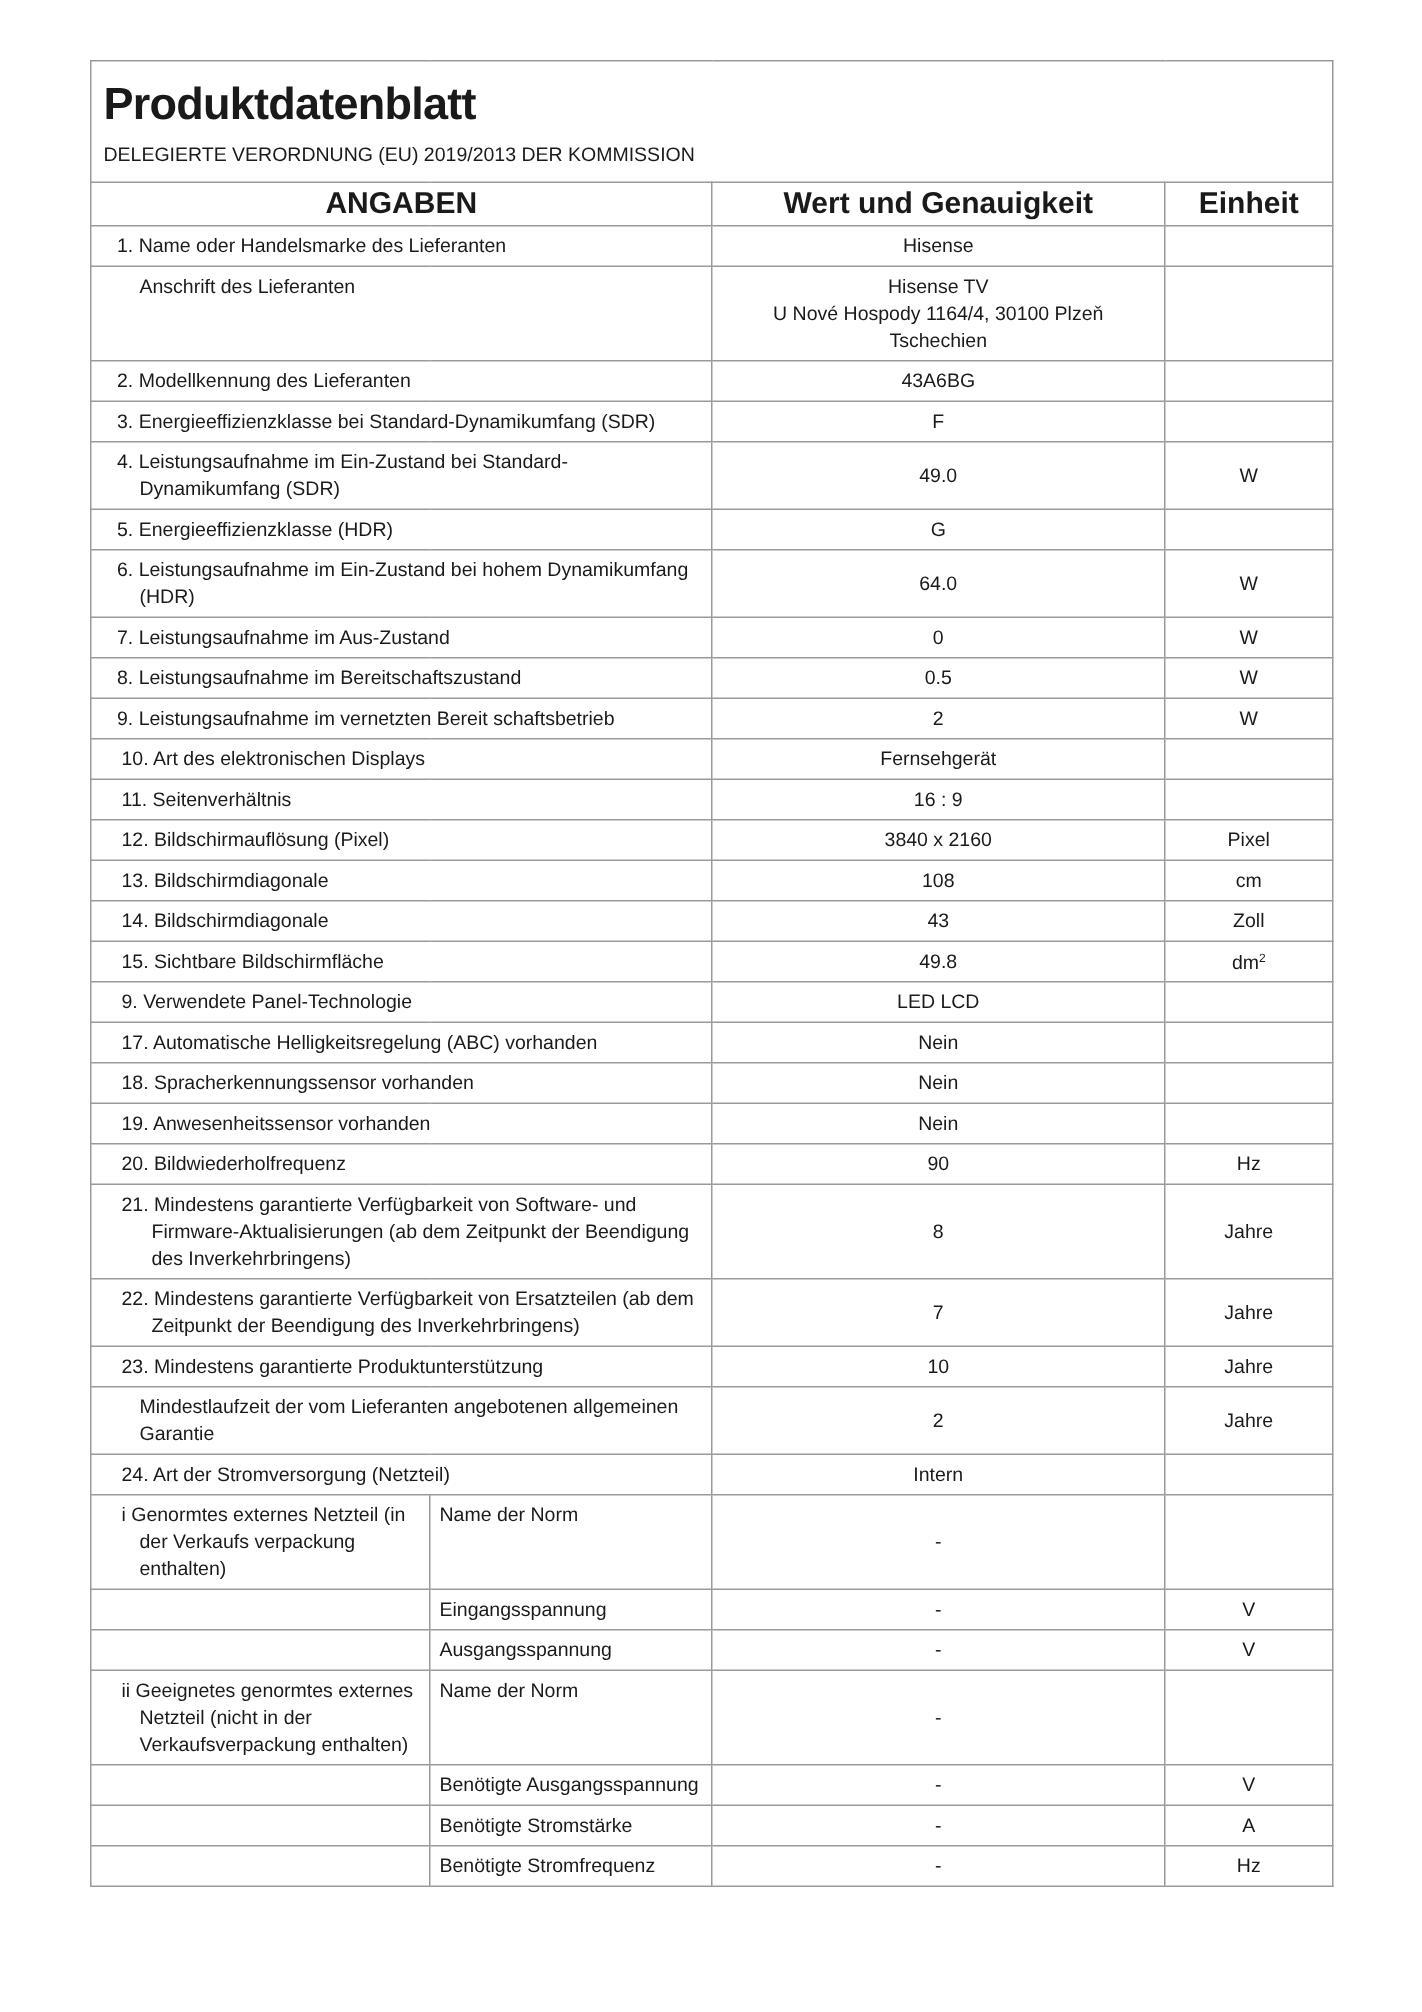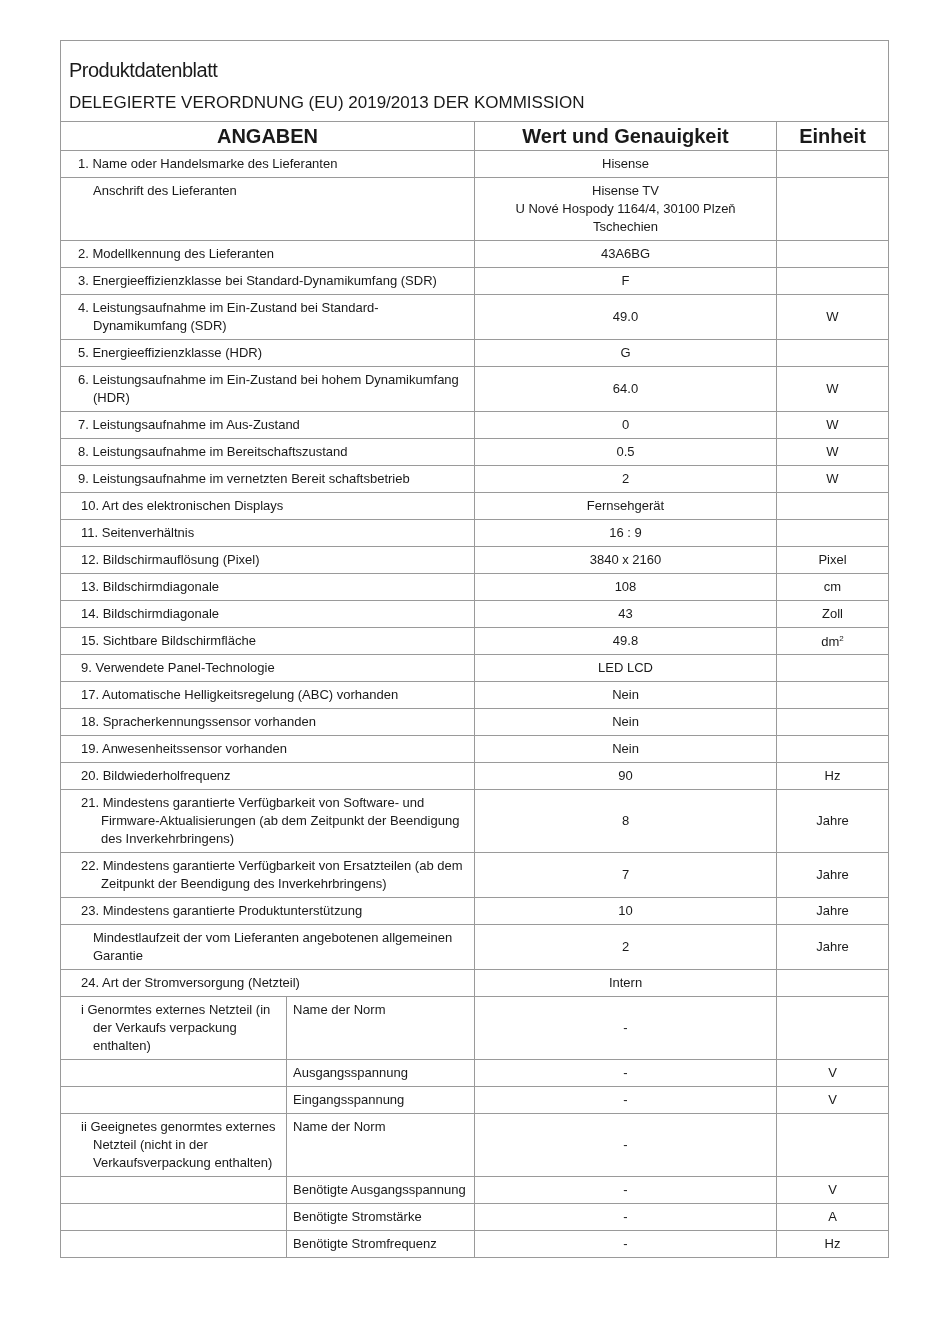--- a/index.html
+++ b/index.html
@@ -1,22 +1,22 @@
 <!DOCTYPE html>
 <html><head>
 <meta charset="utf-8">
 <style>
   html, body { margin: 0; padding: 0; background: #ffffff; }
   body { width: 948px; height: 1341px; position: relative; font-family: "Liberation Sans", sans-serif; color: #1a1a1a; }
   .sheet { position: absolute; left: 60px; top: 40px; width: 828px; }
   table { border-collapse: collapse; width: 828px; table-layout: fixed; }
   td, th { border: 1px solid #9a9a9a; font-size: 13px; padding: 0; vertical-align: top; }
   .title-cell { padding: 10px 8px 6px 8px; border-bottom: 1px solid #9a9a9a; }
-  .title { font-size: 20px; font-weight: normal; letter-spacing: -0.5px; line-height: 38px; }
-  .subtitle { font-size: 17px; line-height: 24px; margin-top: 2px; }
+  .title { font-size: 30px; font-weight: bold; letter-spacing: -0.5px; line-height: 38px; }
+  .subtitle { font-size: 13px; line-height: 24px; margin-top: 2px; }
   th { font-size: 20px; font-weight: bold; text-align: center; height: 28px; vertical-align: middle; }
   .lbl { padding: 4px 8px 4px 17px; line-height: 18px; text-indent: -0px; }
   .hang { padding-left: 32px; text-indent: -15px; }
   .hang2 { padding-left: 40px; text-indent: -20px; }
   .indent { padding-left: 32px; }
   .val { text-align: center; vertical-align: middle; line-height: 18px; padding: 4px 4px; }
   .unit { text-align: center; vertical-align: middle; line-height: 18px; }
   .top { vertical-align: top; margin-left: 16px; }
   .sub-lbl { padding: 4px 6px 4px 20px; line-height: 18px; }
   .sub-lbl.i { padding-left: 32px; text-indent: -12px; }
@@ -186,27 +186,27 @@
       </tbody>
   <tbody id="psu-rows">
         <tr>
           <td class="sub-lbl i">i Genormtes externes Netzteil (in der Verkaufs verpackung enthalten)</td>
           <td class="sub-name">Name der Norm</td>
           <td class="val">-</td>
           <td class="unit"></td>
         </tr>
         <tr>
           <td class="sub-lbl i"></td>
+          <td class="sub-name">Eingangsspannung</td>
+          <td class="val">-</td>
+          <td class="unit">V</td>
+        </tr>
+        <tr>
+          <td class="sub-lbl i"></td>
           <td class="sub-name">Ausgangsspannung</td>
-          <td class="val">-</td>
-          <td class="unit">V</td>
-        </tr>
-        <tr>
-          <td class="sub-lbl i"></td>
-          <td class="sub-name">Eingangsspannung</td>
           <td class="val">-</td>
           <td class="unit">V</td>
         </tr>
         <tr>
           <td class="sub-lbl ii">ii Geeignetes genormtes externes Netzteil (nicht in der Verkaufsverpackung enthalten)</td>
           <td class="sub-name">Name der Norm</td>
           <td class="val">-</td>
           <td class="unit"></td>
         </tr>
         <tr>

